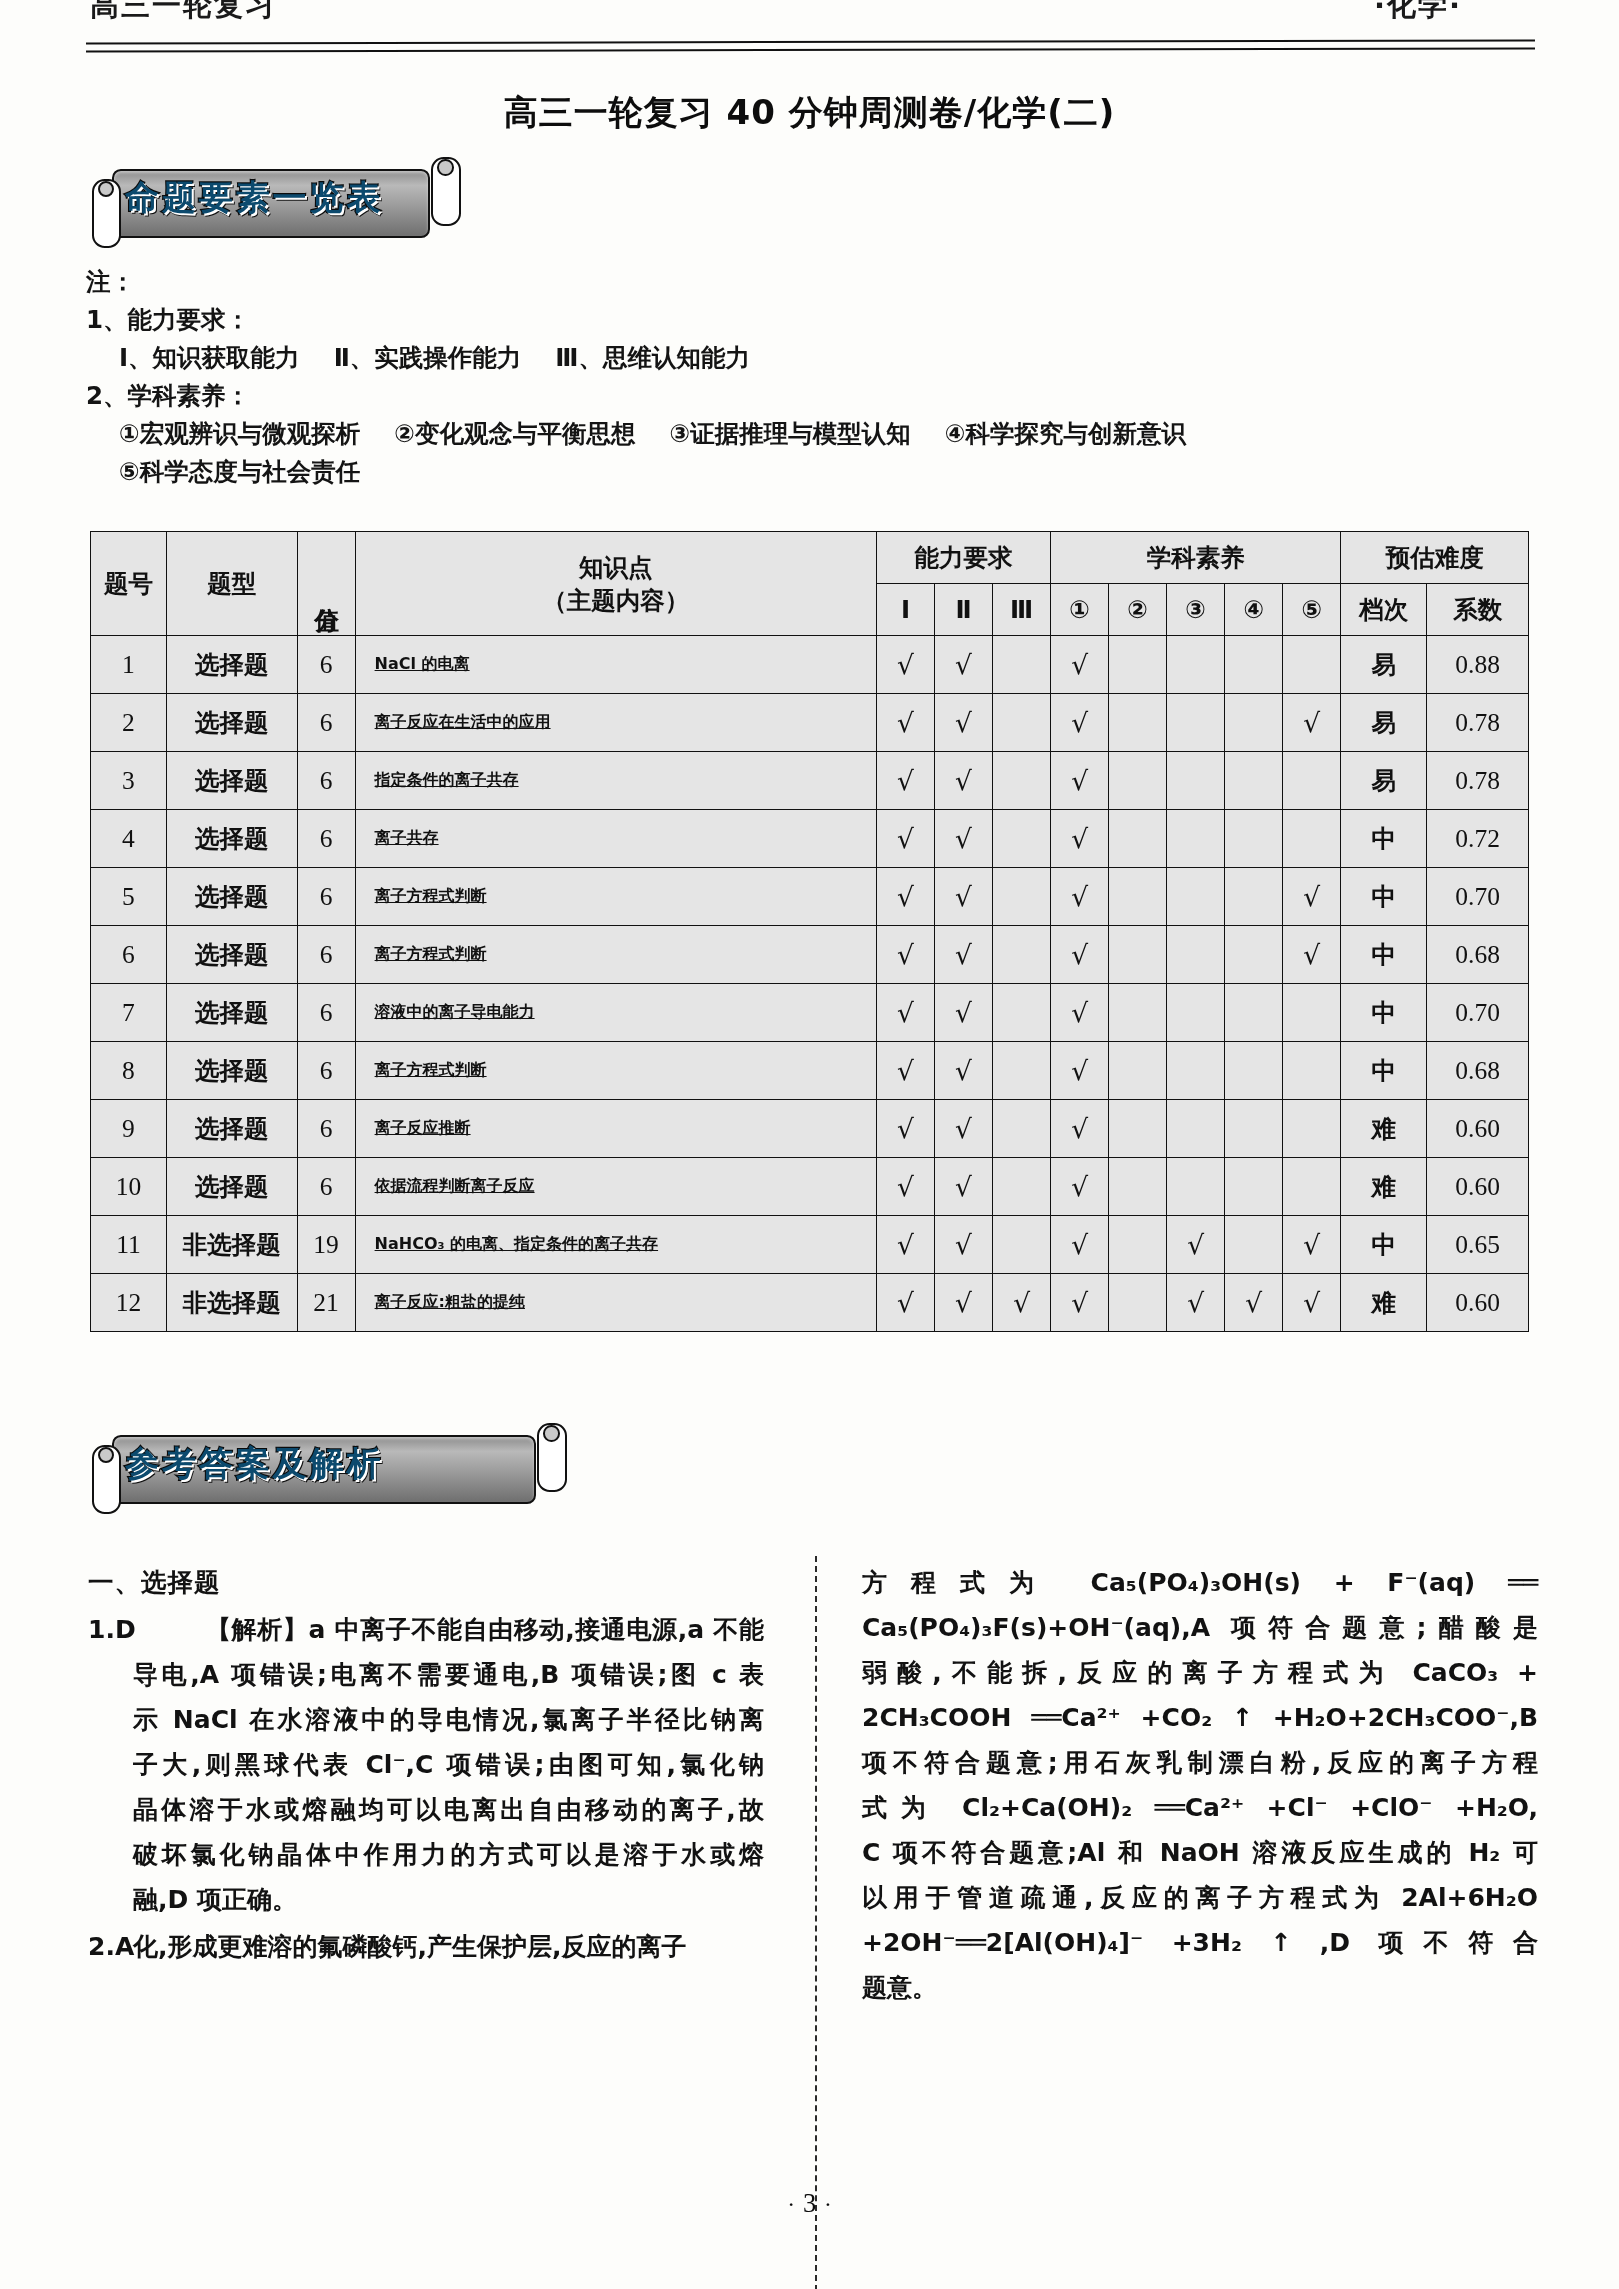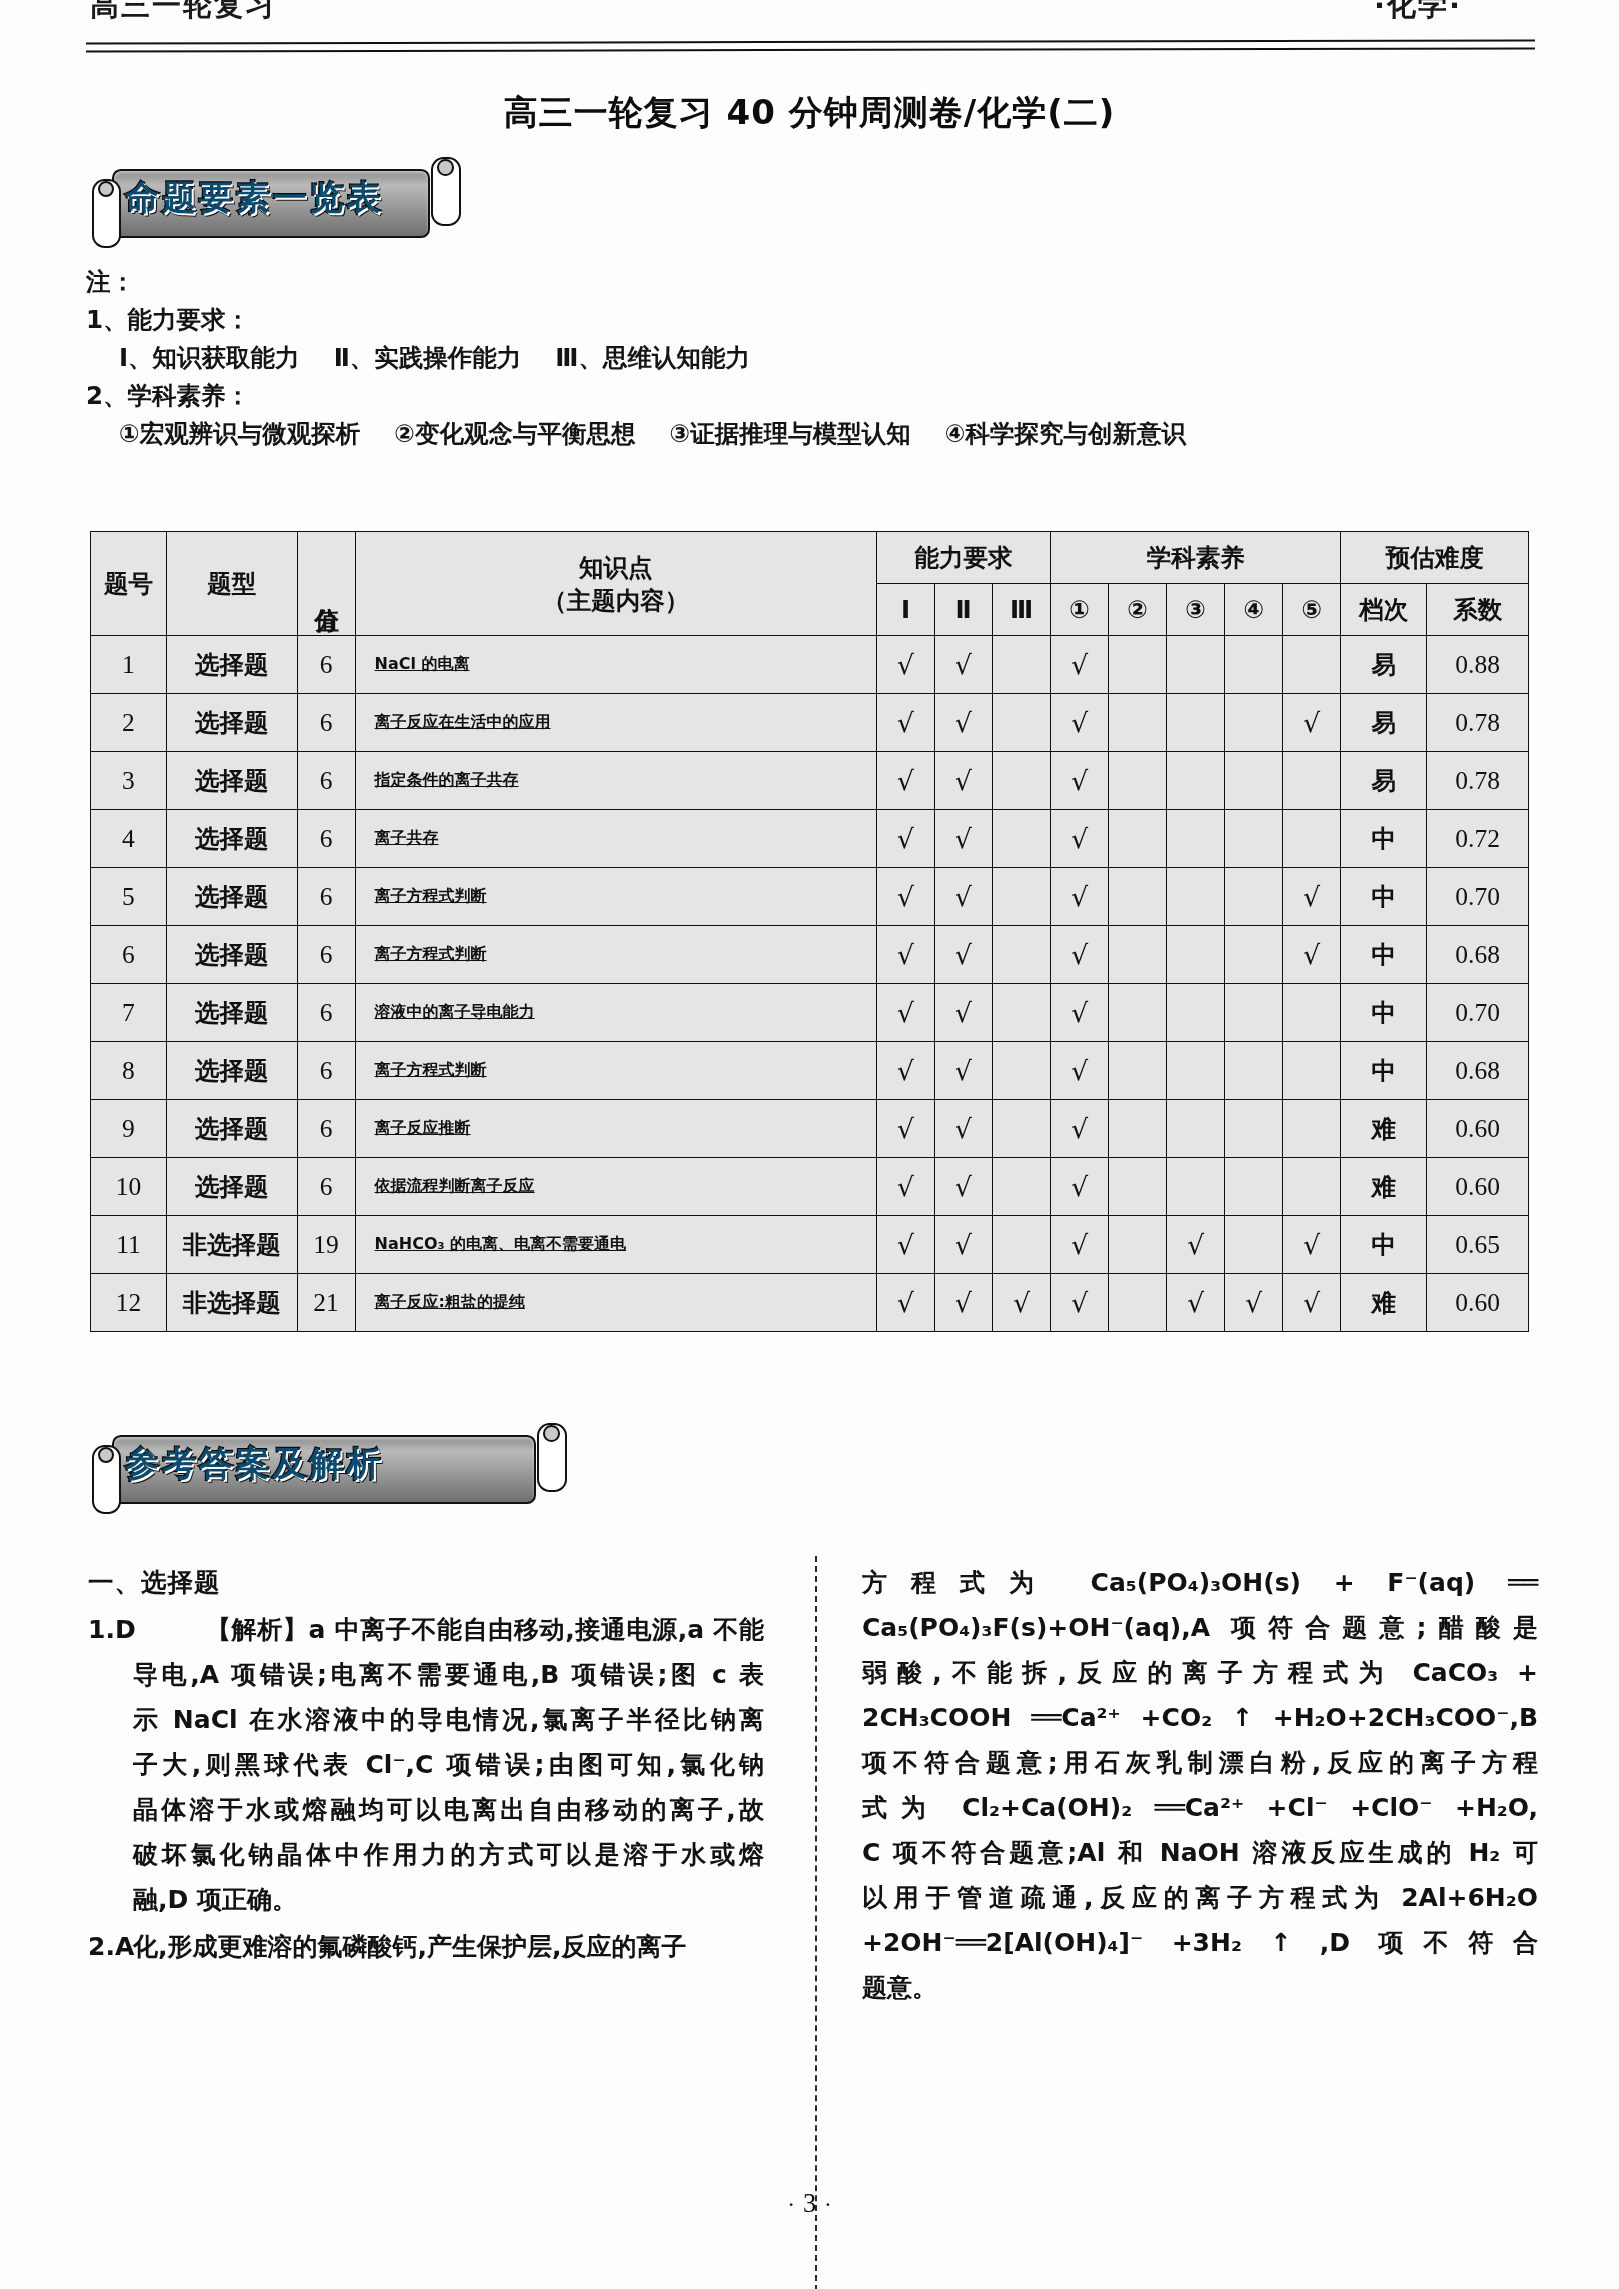--- a/index.html
+++ b/index.html
@@ -194,20 +194,23 @@
       <span>Ⅰ、知识获取能力</span><span class="sp"></span>
       <span>Ⅱ、实践操作能力</span><span class="sp"></span>
       <span>Ⅲ、思维认知能力</span>
     </div>
     <div class="n-line">2、学科素养：</div>
     <div class="n-line indent">
       <span>①宏观辨识与微观探析</span><span class="sp"></span>
       <span>②变化观念与平衡思想</span><span class="sp"></span>
       <span>③证据推理与模型认知</span><span class="sp"></span>
       <span>④科学探究与创新意识</span>
+    </div>
+    <div class="n-line indent">
+      <span>⑤科学态度与社会责任</span>
     </div>
   </div>
 
   <table class="spec">
     <thead>
       <tr>
         <td class="c-no" rowspan="2">题号</td>
         <td class="c-type" rowspan="2">题型</td>
         <td class="c-score" rowspan="2"><span class="vt">分值</span></td>
         <td class="c-kp" rowspan="2">
@@ -389,21 +392,21 @@
           <td class="c-ls chk"></td>
           <td class="c-ls chk"></td>
           <td class="c-ls chk"></td>
           <td class="c-rank">难</td>
           <td class="c-coef coef">0.60</td>
         </tr>
         <tr>
           <td class="c-no num">11</td>
           <td class="c-type">非选择题</td>
           <td class="c-score num">19</td>
-          <td class="c-kp kp">NaHCO₃ 的电离、电离不需要通电</td>
+          <td class="c-kp kp">NaHCO₃ 的电离、指定条件的离子共存</td>
           <td class="c-ab chk">√</td>
           <td class="c-ab chk">√</td>
           <td class="c-ab chk"></td>
           <td class="c-ls chk">√</td>
           <td class="c-ls chk"></td>
           <td class="c-ls chk">√</td>
           <td class="c-ls chk"></td>
           <td class="c-ls chk">√</td>
           <td class="c-rank">中</td>
           <td class="c-coef coef">0.65</td>

